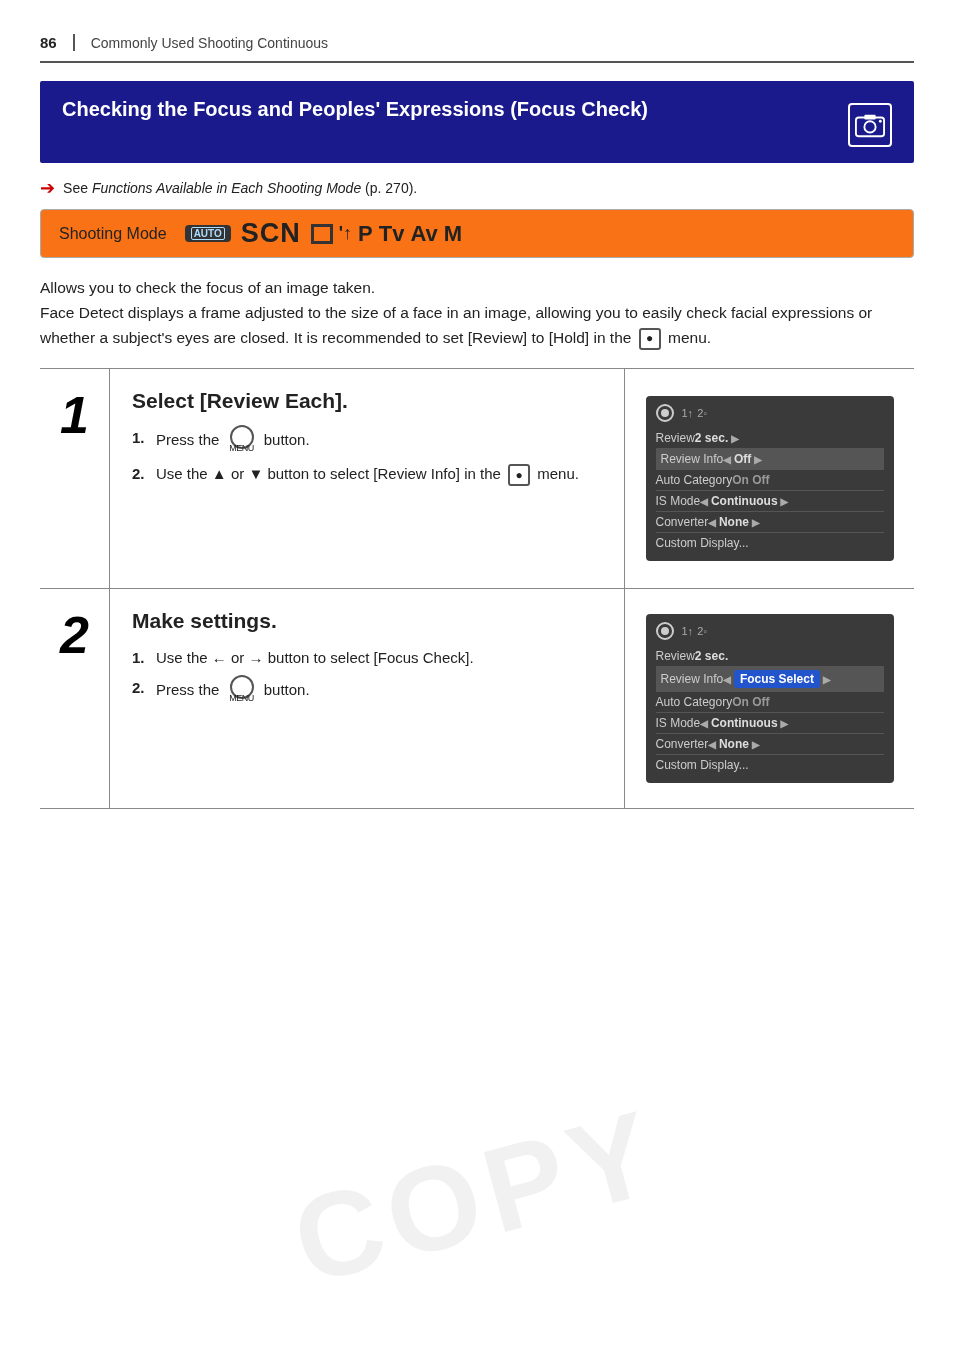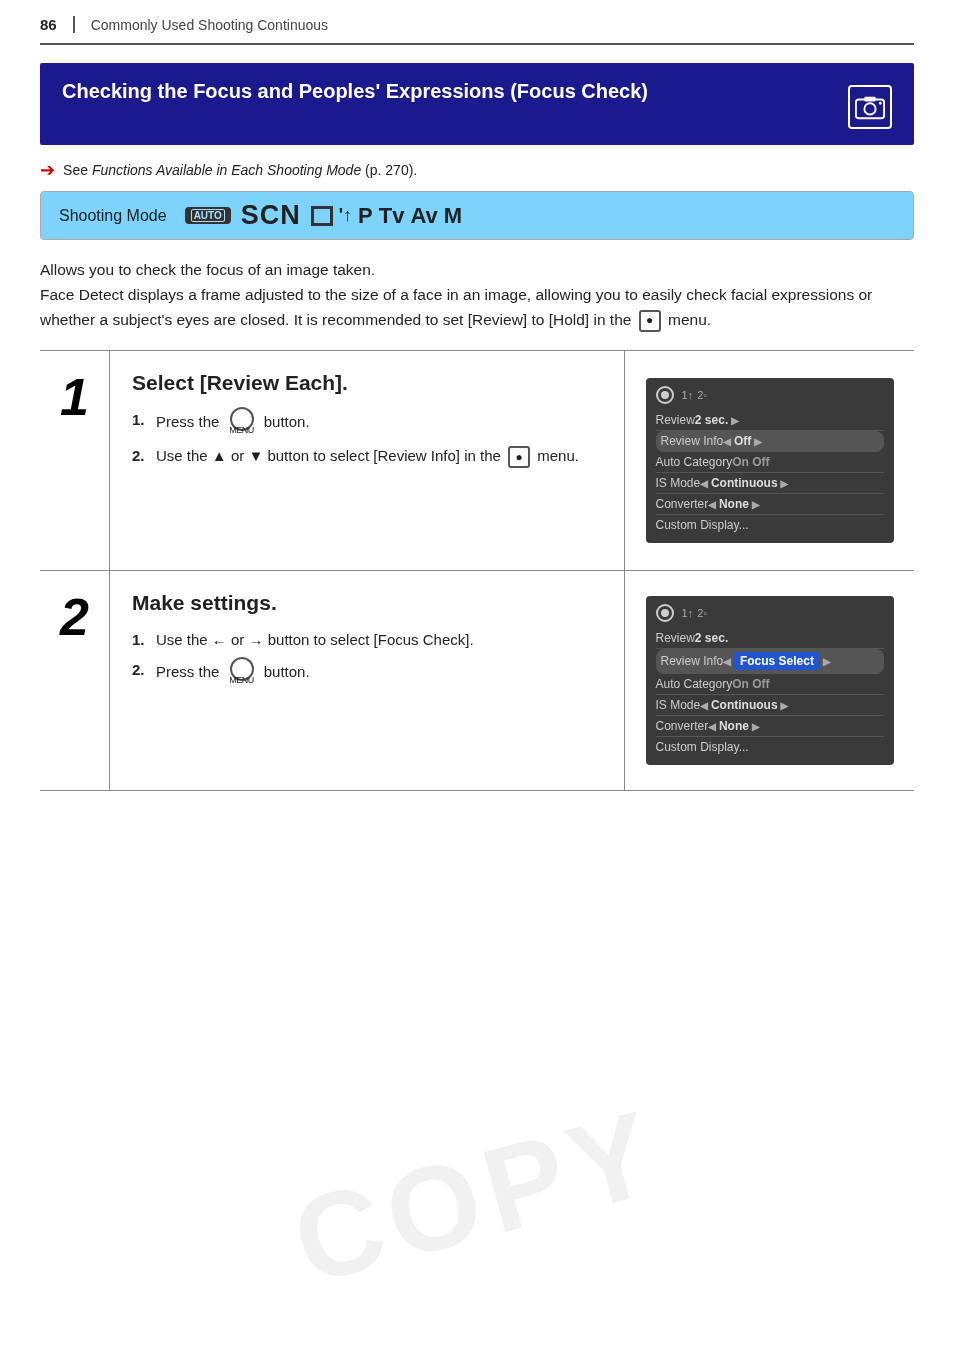--- a/index.html
+++ b/index.html
@@ -9,21 +9,21 @@
       background: #fff;
       font-family: Arial, sans-serif;
       font-size: 15px;
       color: #222;
       position: relative;
     }
 
     .page-container {
       width: 954px;
       min-height: 1345px;
-      padding: 16px 40px;
+      padding: 34px 40px;
       position: relative;
     }
 
     
     .page-header {
       display: flex;
       align-items: center;
       padding-bottom: 10px;
       border-bottom: 2px solid #555;
       margin-bottom: 18px;
@@ -87,21 +87,21 @@
       color: #c00;
       font-size: 18px;
       margin-right: 8px;
     }
     .reference-line em {
       font-style: italic;
     }
 
     
     .shooting-mode-bar {
-      background: #7dd3fc;
+      background: #f97316;
       border: 1px solid #aaa;
       border-radius: 4px;
       display: flex;
       align-items: center;
       padding: 8px 18px;
       margin-bottom: 18px;
       font-size: 18px;
       font-weight: bold;
       gap: 10px;
     }
@@ -307,21 +307,21 @@
       display: flex;
       align-items: center;
       gap: 3px;
       font-weight: bold;
     }
     .menu-row-value .arrow-l { color: #aaa; font-size: 10px; }
     .menu-row-value .arrow-r { color: #aaa; font-size: 10px; }
     .menu-row-highlighted {
       background: #555;
       padding: 3px 5px;
-      border-radius: 8px;
+      border-radius: 0;
     }
     .menu-row-selected {
       background: #2255cc;
       color: #fff;
       padding: 2px 6px;
       border-radius: 3px;
       font-size: 12px;
     }
     .sec-value {
       color: #ddd;

